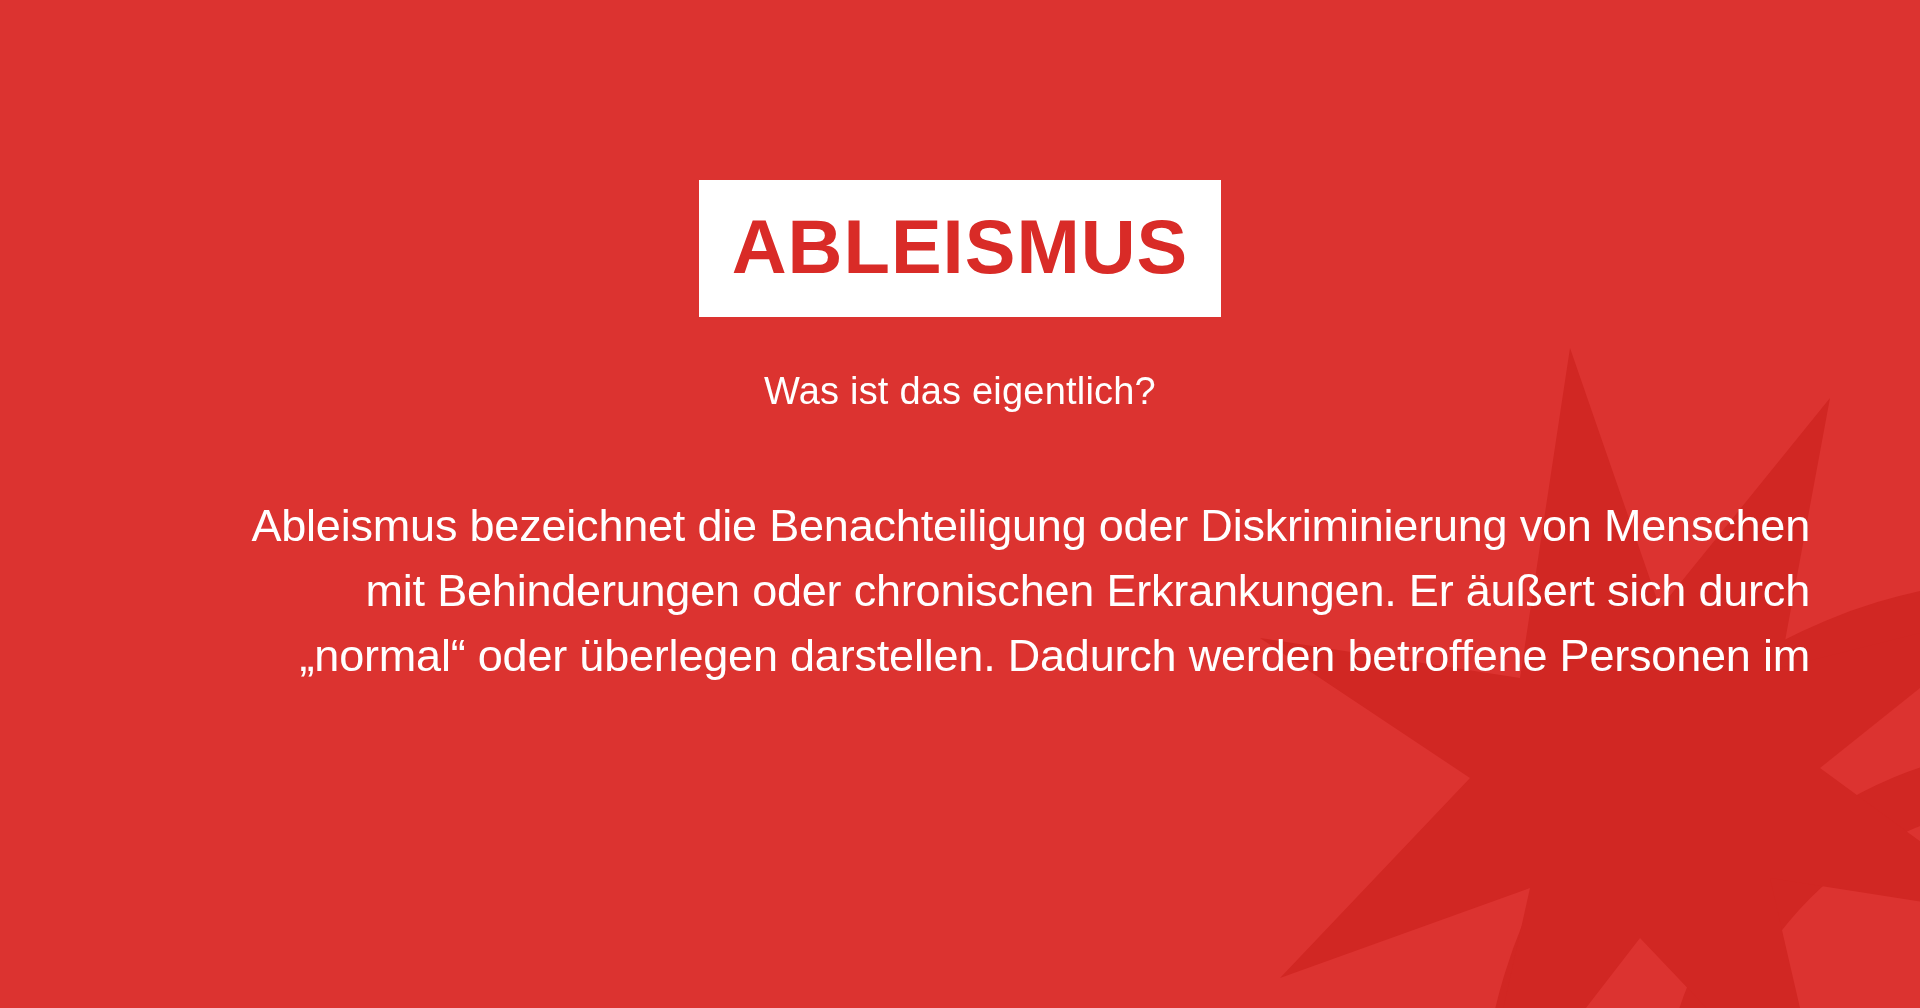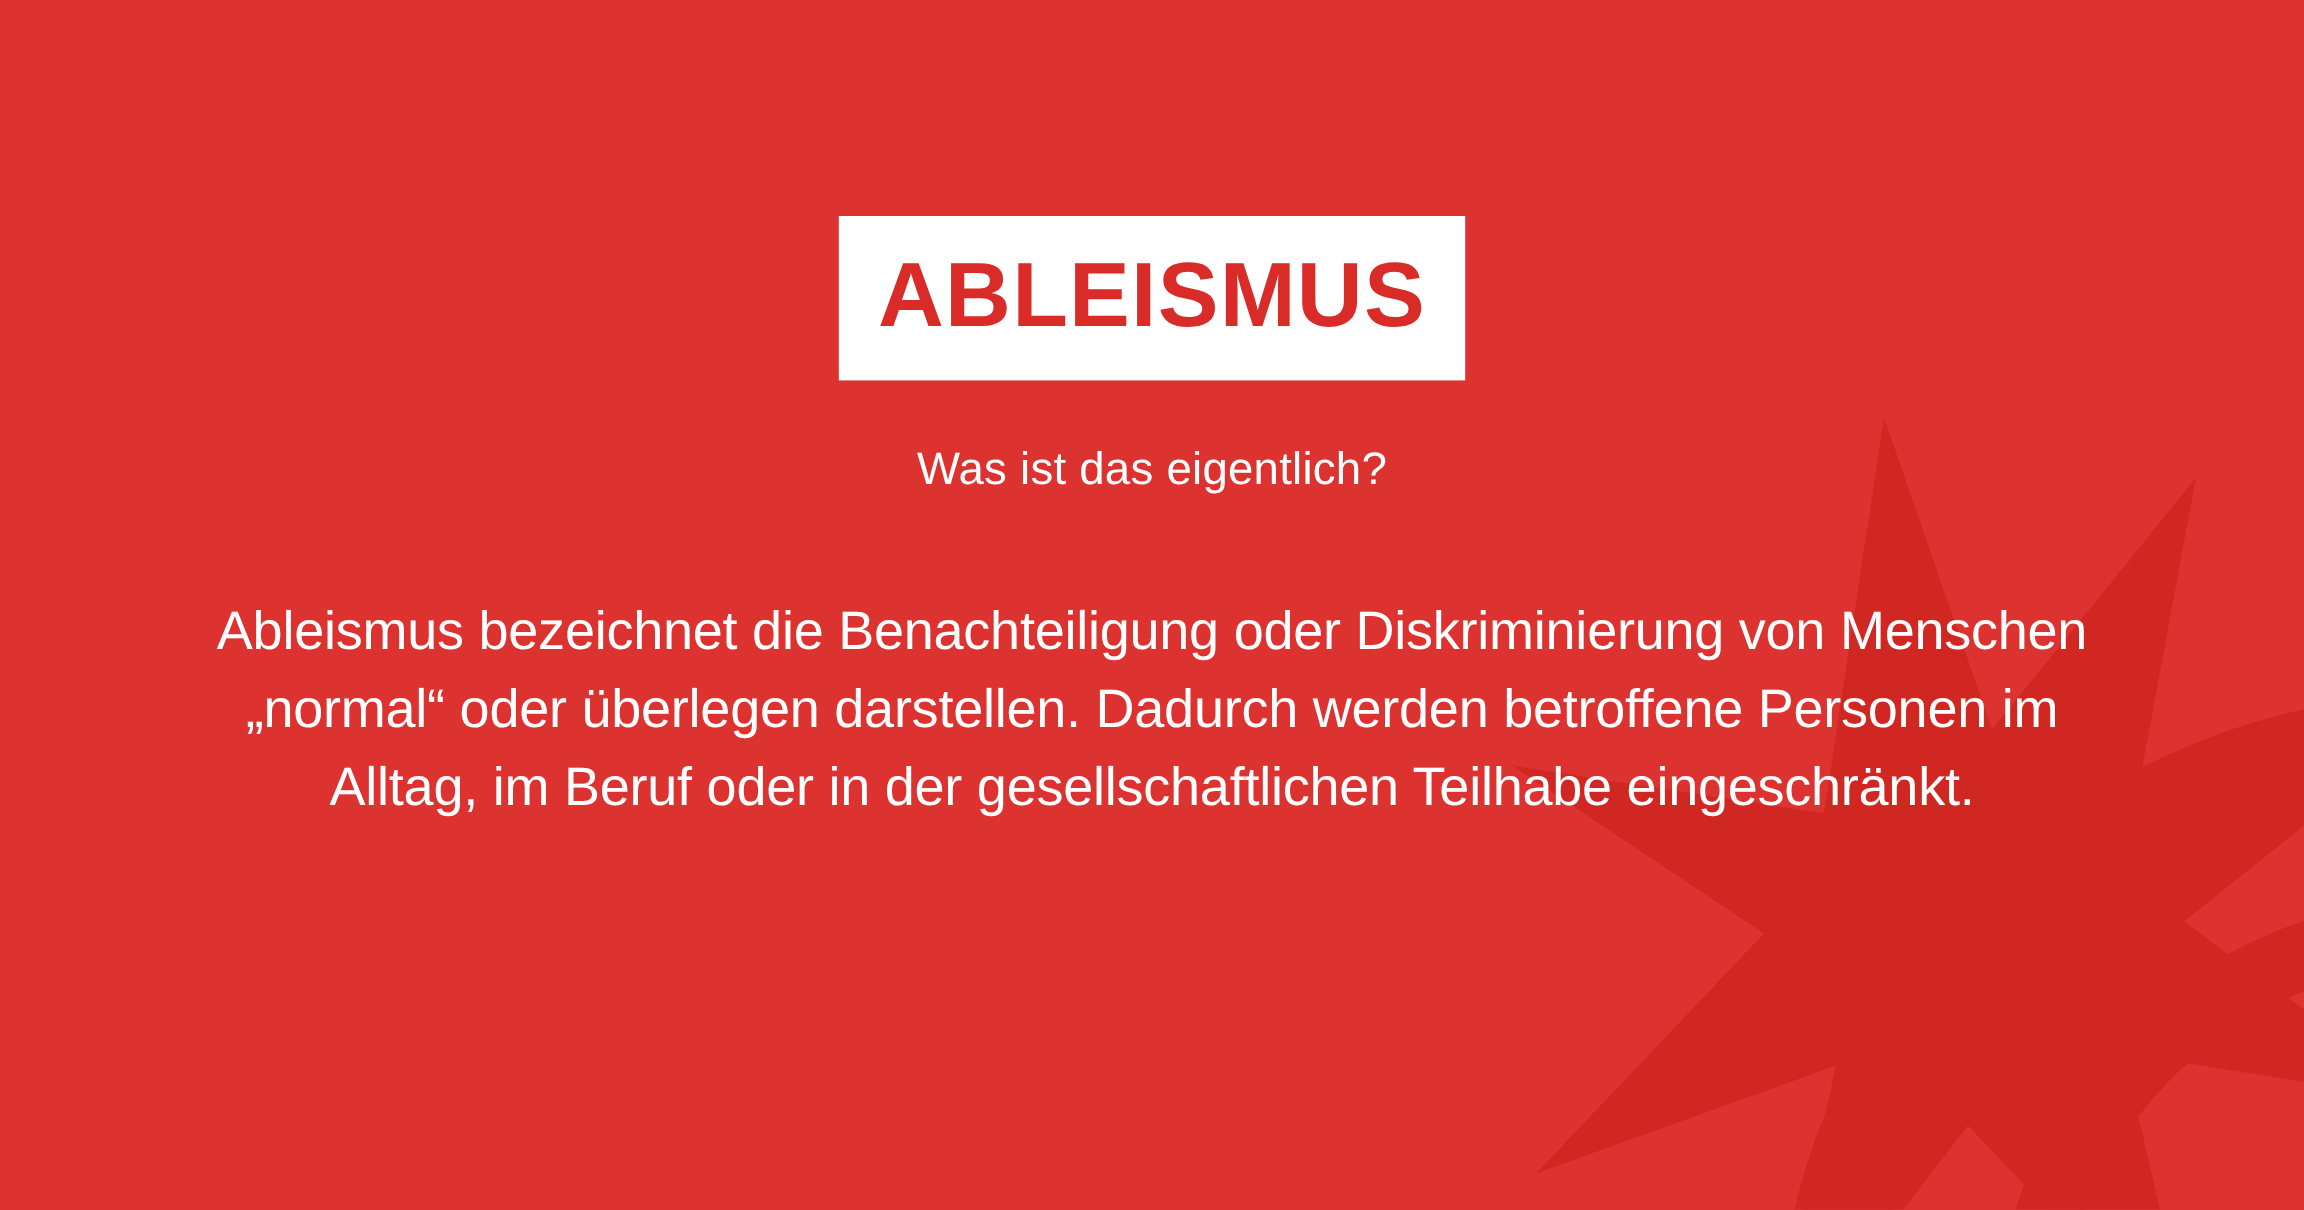--- a/index.html
+++ b/index.html
@@ -91,20 +91,21 @@
     color: #FFFFFF;
     font-family: "Liberation Sans", sans-serif;
     font-weight: 400;
     font-size: 45px;
     line-height: 65px;
     letter-spacing: -0.2px;
   }
   .body-line {
     display: block;
     white-space: nowrap;
+    text-align: right;
   }
 </style>
 </head>
 <body>
 
 <div class="slide">
 
   <div class="watermark">
     <svg viewBox="0 0 900 900" xmlns="http://www.w3.org/2000/svg" aria-hidden="true">
       <g fill="#D12723">
@@ -145,18 +146,18 @@
   <div class="content">
 
     <div class="title-box">
       <span class="title-text">ABLEISMUS</span>
     </div>
 
     <div class="subtitle">Was ist das eigentlich?</div>
 
     <div class="body-block">
       <span class="body-line">Ableismus bezeichnet die Benachteiligung oder Diskriminierung von Menschen</span>
+      <span class="body-line">mit Behinderungen oder chronischen Erkrankungen. Er äußert sich durch</span>
       <span class="body-line">„normal“ oder überlegen darstellen. Dadurch werden betroffene Personen im</span>
-      <span class="body-line">Alltag, im Beruf oder in der gesellschaftlichen Teilhabe eingeschränkt.</span>
     </div>
 
   </div>
 </div>
 
 </body></html>

